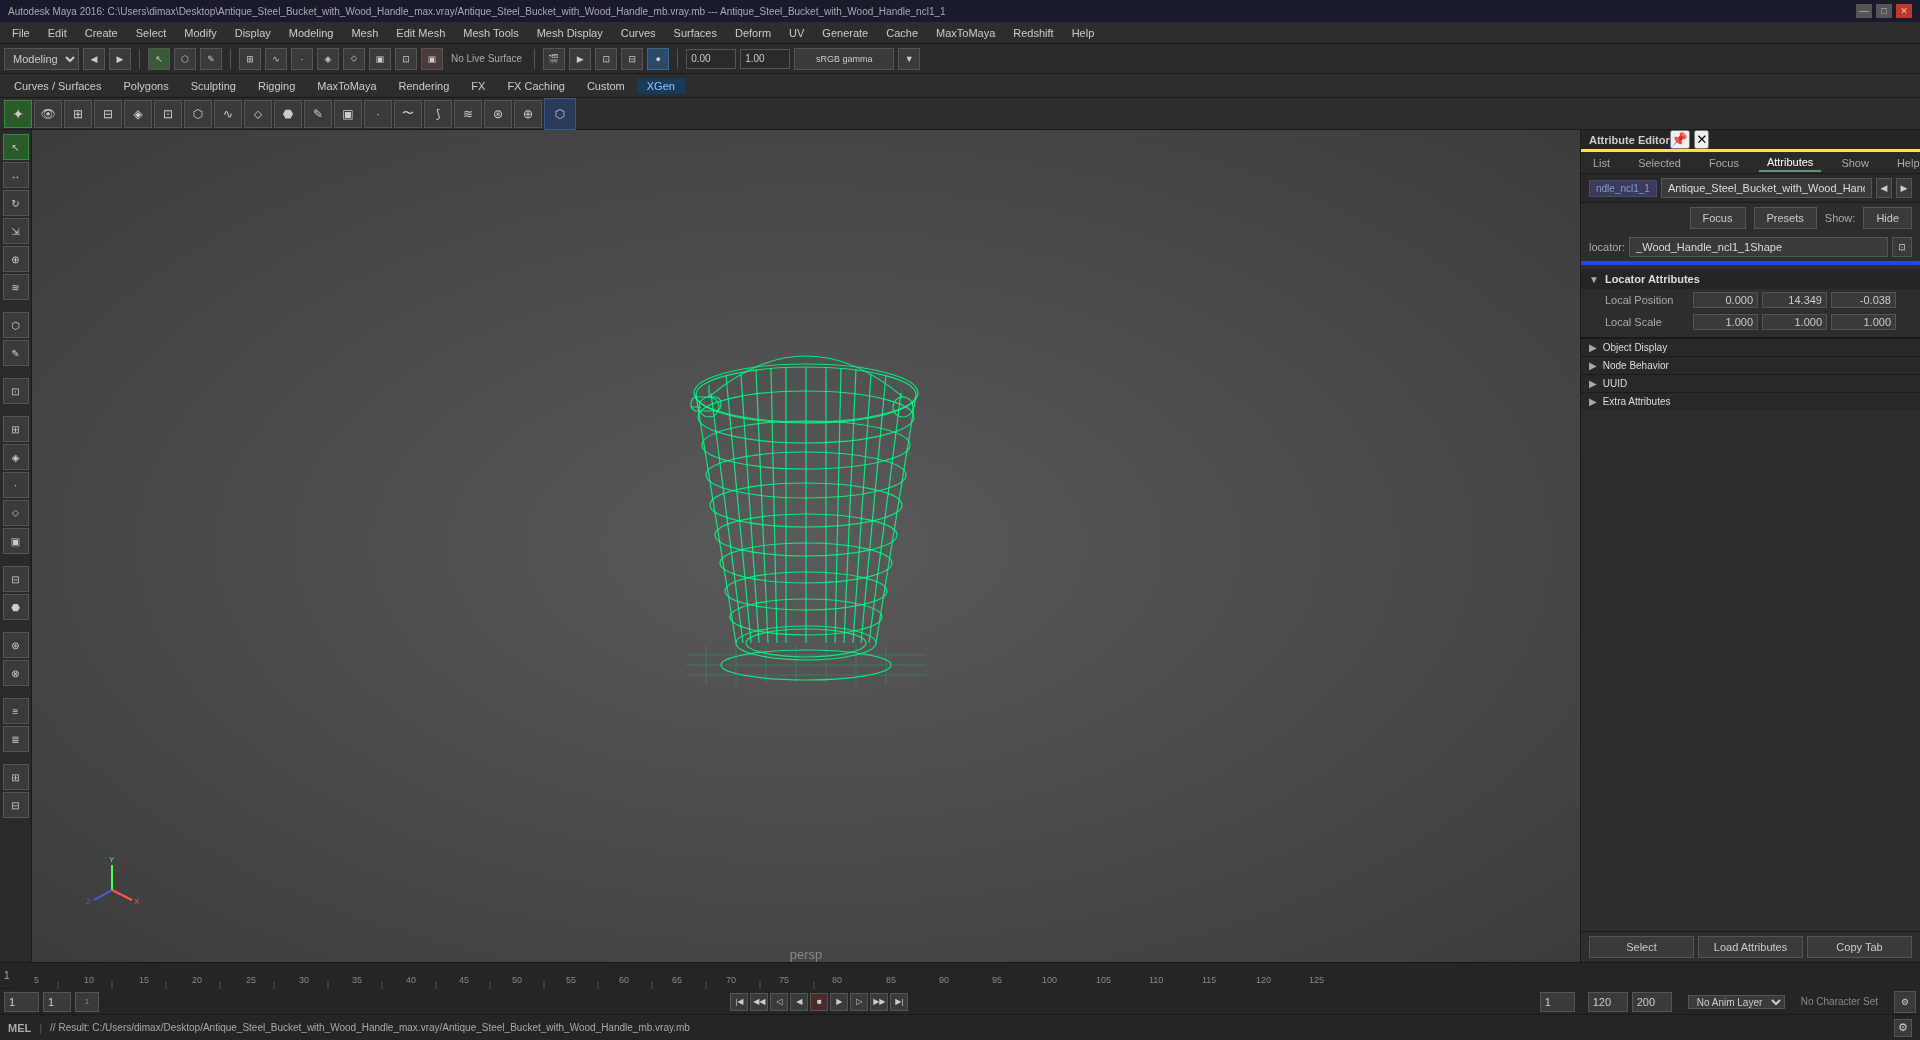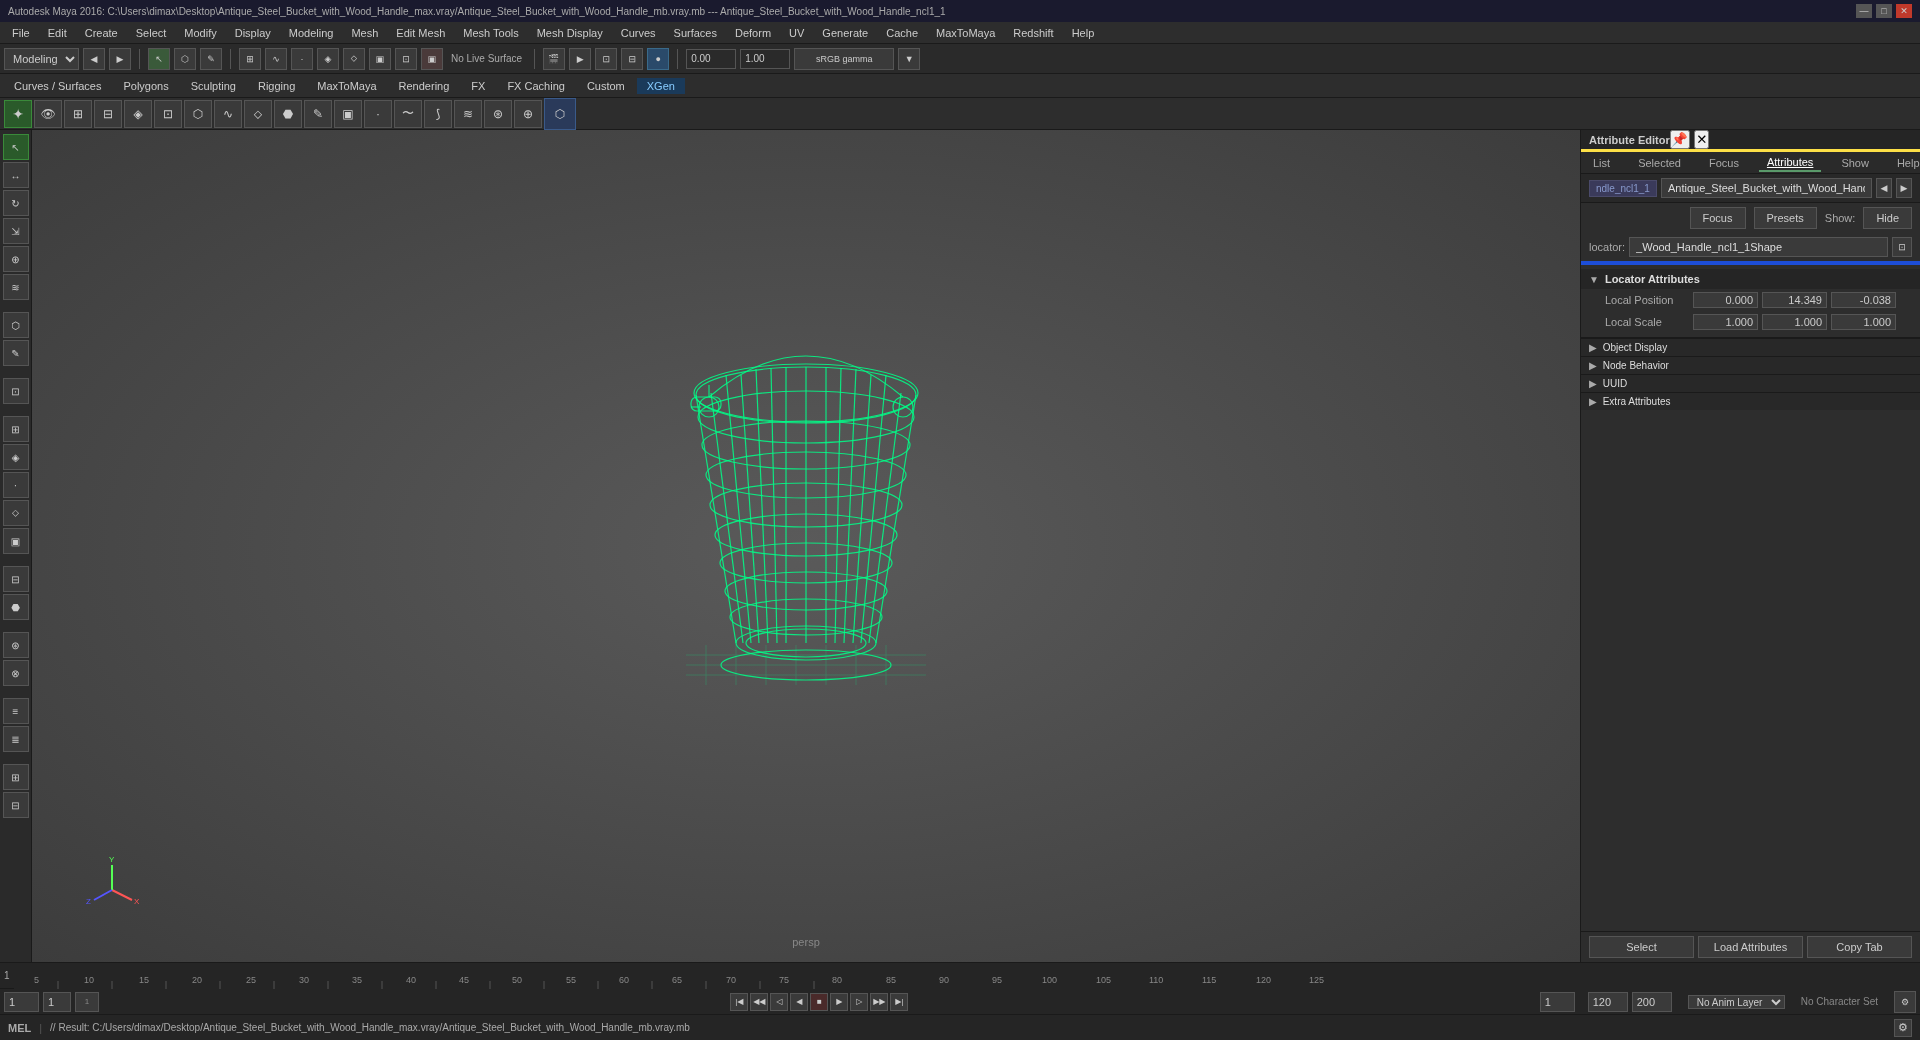--- a/index.html
+++ b/index.html
@@ -41,32 +41,32 @@
 
     
     #viewport { flex: 1; background: #4a4a4a; position: relative; overflow: hidden; }
     #viewport-canvas { width: 100%; height: 100%; background: radial-gradient(ellipse at center, #5a5a5a 0%, #3c3c3c 100%); position: relative; }
 
     
     #viewport-info { height: 26px; background: #252525; display: flex; align-items: center; padding: 0 8px; gap: 8px; border-top: 1px solid #1a1a1a; position: absolute; top: 0; left: 0; right: 0; }
     .view-label { color: #ccc; font-size: 11px; cursor: pointer; }
 
     
-    #persp-label { position: absolute; bottom: 14px; left: 50%; transform: translateX(-50%); color: #888; font-size: 11px; }
+    #persp-label { position: absolute; bottom: 0; left: 50%; transform: translateX(-50%); color: #888; font-size: 13px; }
 
     
     #axis-indicator { position: absolute; bottom: 50px; left: 50px; }
 
     
     #attr-editor { width: 340px; background: #2d2d2d; border-left: 1px solid #1a1a1a; display: flex; flex-direction: column; }
     #attr-header { height: 22px; background: #252525; display: flex; align-items: center; padding: 0 8px; border-bottom: 3px solid #fde047; }
     #attr-header-title { color: #ccc; font-size: 11px; font-weight: bold; }
     #attr-tabs { height: 22px; background: #2a2a2a; display: flex; align-items: center; padding: 0 4px; gap: 12px; border-bottom: 1px solid #1a1a1a; }
     .attr-tab { color: #aaa; font-size: 11px; padding: 2px 8px; cursor: pointer; }
-    .attr-tab.active { color: #fff; border-bottom: 2px solid #5a9a6a; text-decoration: underline; }
+    .attr-tab.active { color: #fff; border-bottom: 2px solid #5a9a6a; }
 
     #attr-node-bar { display: flex; align-items: center; padding: 4px 8px; background: #282828; border-bottom: 1px solid #1a1a1a; gap: 4px; }
     .node-tag { background: #3a3a5a; color: #8899cc; font-size: 10px; padding: 2px 6px; border: 1px solid #4a4a6a; }
     .node-name-input { flex: 1; background: #3a3a3a; border: 1px solid #555; color: #ddd; font-size: 11px; padding: 2px 6px; height: 20px; }
     .nav-arrow { width: 16px; height: 20px; background: #3a3a3a; border: 1px solid #555; color: #ccc; cursor: pointer; display: flex; align-items: center; justify-content: center; font-size: 9px; }
 
     #attr-focus-row { display: flex; align-items: center; justify-content: flex-end; padding: 4px 8px; gap: 8px; }
     .attr-action-btn { background: #3a3a3a; border: 1px solid #555; color: #ccc; font-size: 11px; padding: 2px 12px; cursor: pointer; height: 22px; }
     .show-label { color: #aaa; font-size: 11px; }
 

